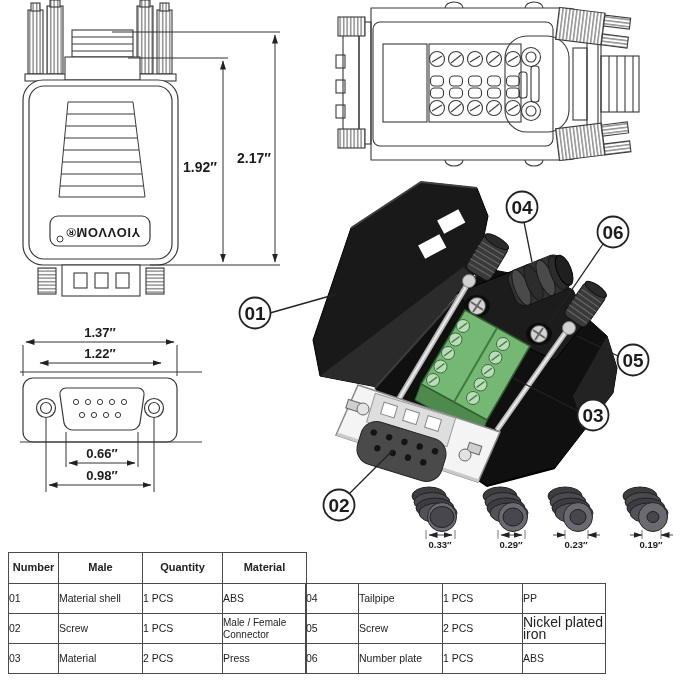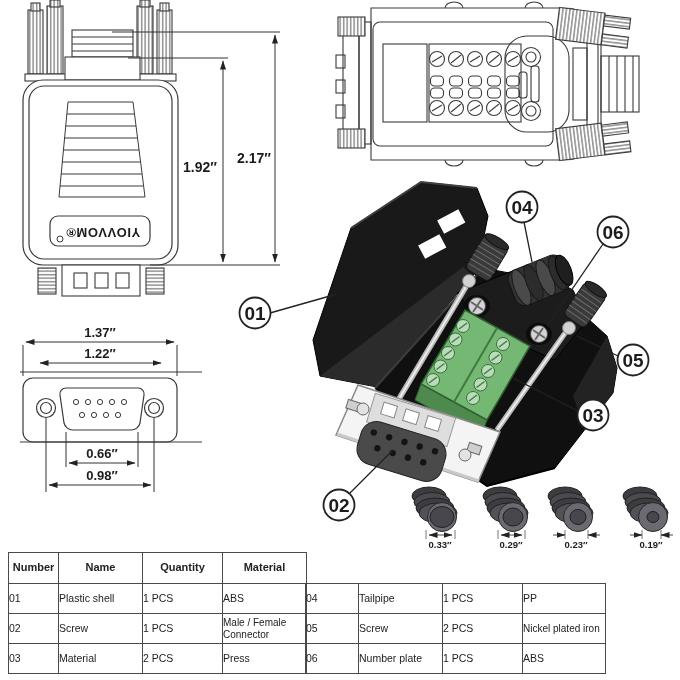--- a/index.html
+++ b/index.html
@@ -480,27 +480,27 @@
 <table class="parts" id="table-left">
   <colgroup>
         <col style="width:50px">
         <col style="width:84px">
         <col style="width:80px">
         <col style="width:84px">
       </colgroup>
   <tbody>
         <tr class="hdr">
     <th>Number</th>
-    <th>Name</th>
+    <th>Male</th>
     <th>Quantity</th>
     <th>Material</th>
   </tr>
   <tr>
     <td>01</td>
-    <td>Plastic shell</td>
+    <td>Material shell</td>
     <td>1 PCS</td>
     <td>ABS</td>
   </tr>
   <tr>
     <td>02</td>
     <td>Screw</td>
     <td>1 PCS</td>
     <td style="font-size:10px">Male / Female Connector</td>
   </tr>
   <tr>
@@ -523,21 +523,21 @@
         <tr>
     <td>04</td>
     <td>Tailpipe</td>
     <td>1 PCS</td>
     <td>PP</td>
   </tr>
   <tr>
     <td>05</td>
     <td>Screw</td>
     <td>2 PCS</td>
-    <td style="font-size:10px">Nickel plated iron</td>
+    <td style="font-size:14px">Nickel plated iron</td>
   </tr>
   <tr>
     <td>06</td>
     <td>Number plate</td>
     <td>1 PCS</td>
     <td>ABS</td>
   </tr>
 </tbody>
     </table>
 

